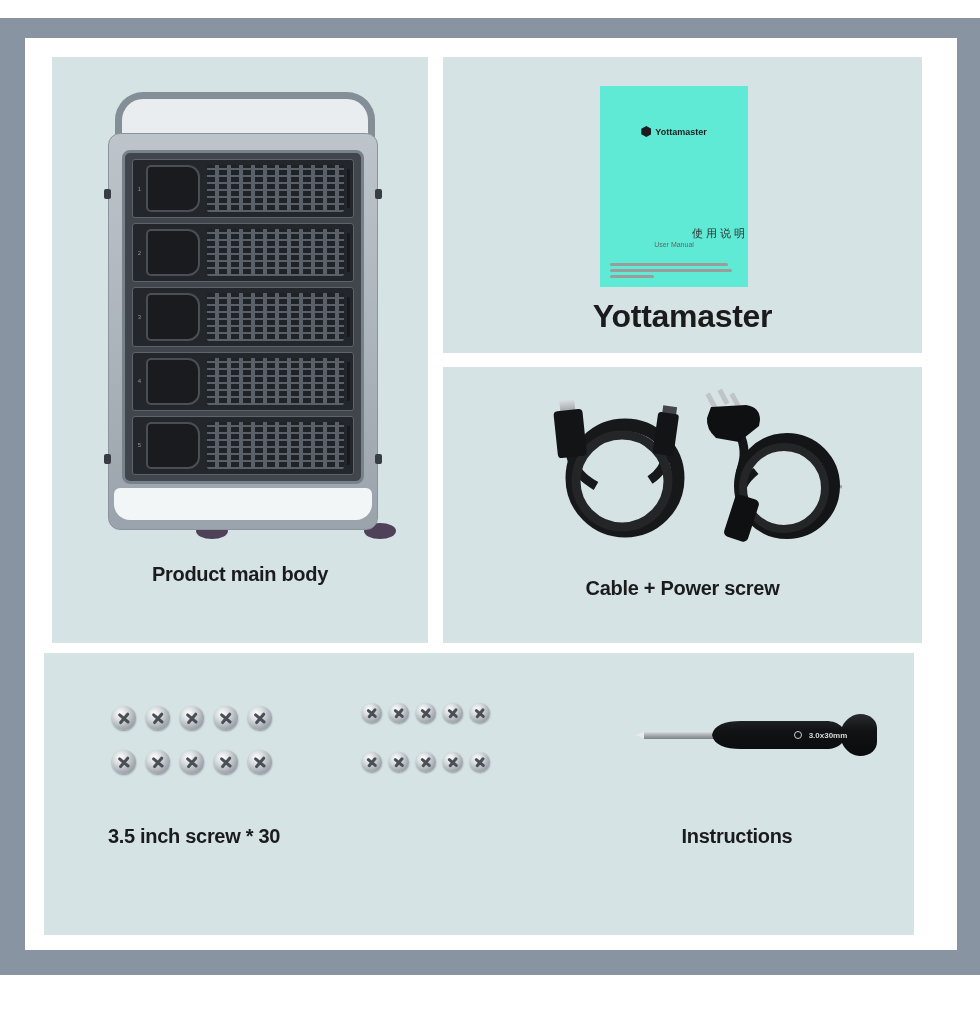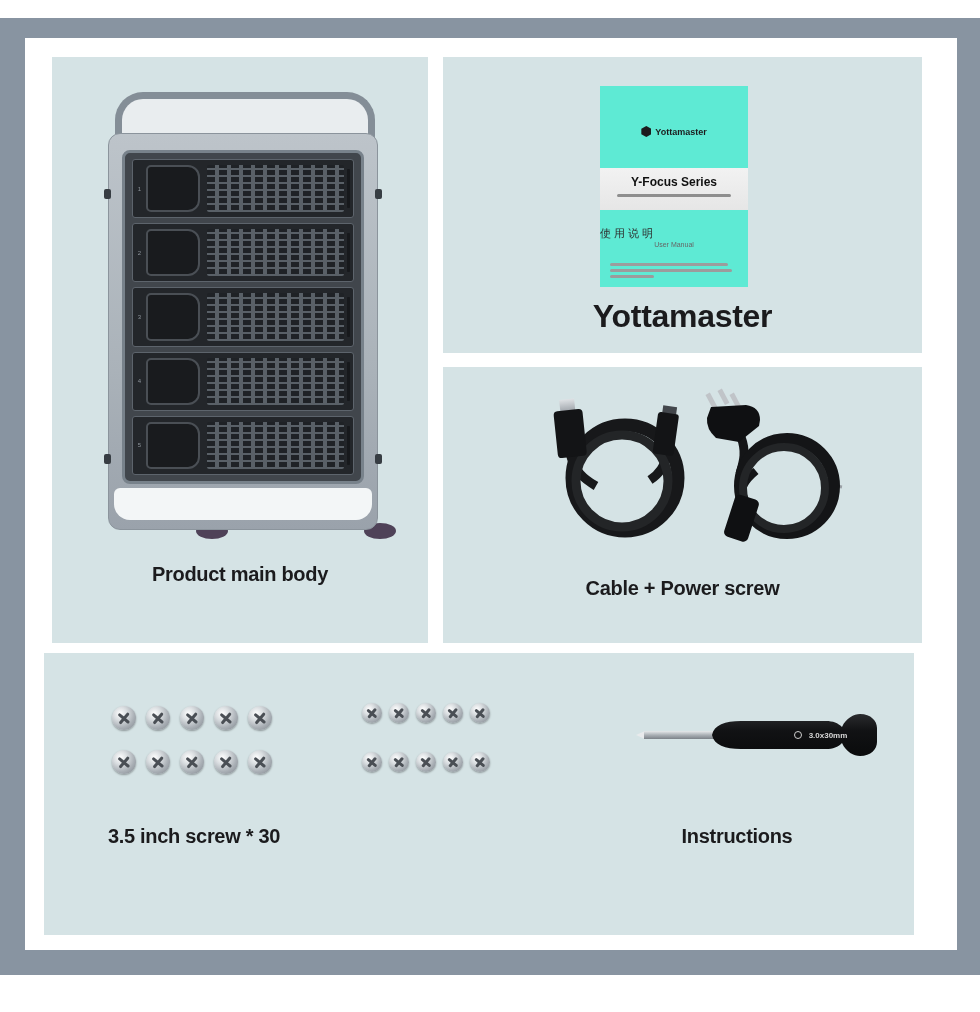--- a/index.html
+++ b/index.html
@@ -53,21 +53,21 @@
   .m-logo { position:absolute; top:40px; width:100%; display:flex; justify-content:center;
             align-items:center; gap:4px; }
   .logo-mark { width:10px; height:11px; background:#1c1c1e;
                clip-path:polygon(50% 0,100% 25%,100% 75%,50% 100%,0 75%,0 25%); }
   .logo-text { font-size:9px; font-weight:bold; color:#1c1c1e; }
   .m-band { position:absolute; top:82px; left:0; right:0; height:42px;
             background:linear-gradient(180deg,#f2f2f2,#e6e6e6); }
   .m-series { margin-top:7px; text-align:center; font-size:12px; font-weight:bold; color:#101010; }
   .m-models-bar { margin:5px auto 0; width:114px; height:3px; background:#8e8e8e;
                   border-radius:2px; filter:blur(0.6px); }
-  .m-cn { position:absolute; top:140px; width:100%; text-align:left; font-size:11px;
+  .m-cn { position:absolute; top:140px; width:100%; text-align:right; font-size:11px;
           letter-spacing:3px; color:#2e2e2e; }
   .m-en { position:absolute; top:155px; width:100%; text-align:center; font-size:7px; color:#666; }
   .m-fine { position:absolute; top:177px; left:10px; right:12px; }
   .m-fine .bar { height:2.5px; background:#9c9c9c; border-radius:2px; filter:blur(0.4px);
                  margin-bottom:3.5px; }
   .m-fine .b1 { width:118px; } .m-fine .b2 { width:122px; } .m-fine .b3 { width:44px; }
 
   
   .screw-grid { position:absolute; display:flex; flex-direction:column; }
   .screw-row { display:flex; }
@@ -137,24 +137,20 @@
       <div class="base-white"></div>
     </div>
     <div class="panel-label" style="top:506px;">Product main body</div>
   </div>
 
   <div class="panel" id="p-instructions">
     <div class="manual">
       <div class="m-logo">
         <span class="logo-mark"></span>
         <span class="logo-text">Yottamaster</span>
-      </div>
-      <div class="m-band">
-        <div class="m-series">Y-Focus Series</div>
-        <div class="m-models-bar"></div>
       </div>
       <div class="m-cn">使用说明</div>
       <div class="m-en">User Manual</div>
       <div class="m-fine">
         <div class="bar b1"></div>
         <div class="bar b2"></div>
         <div class="bar b3"></div>
       </div>
     </div>
     <div class="panel-label" style="top:241px; font-size:32px;">Yottamaster</div>

